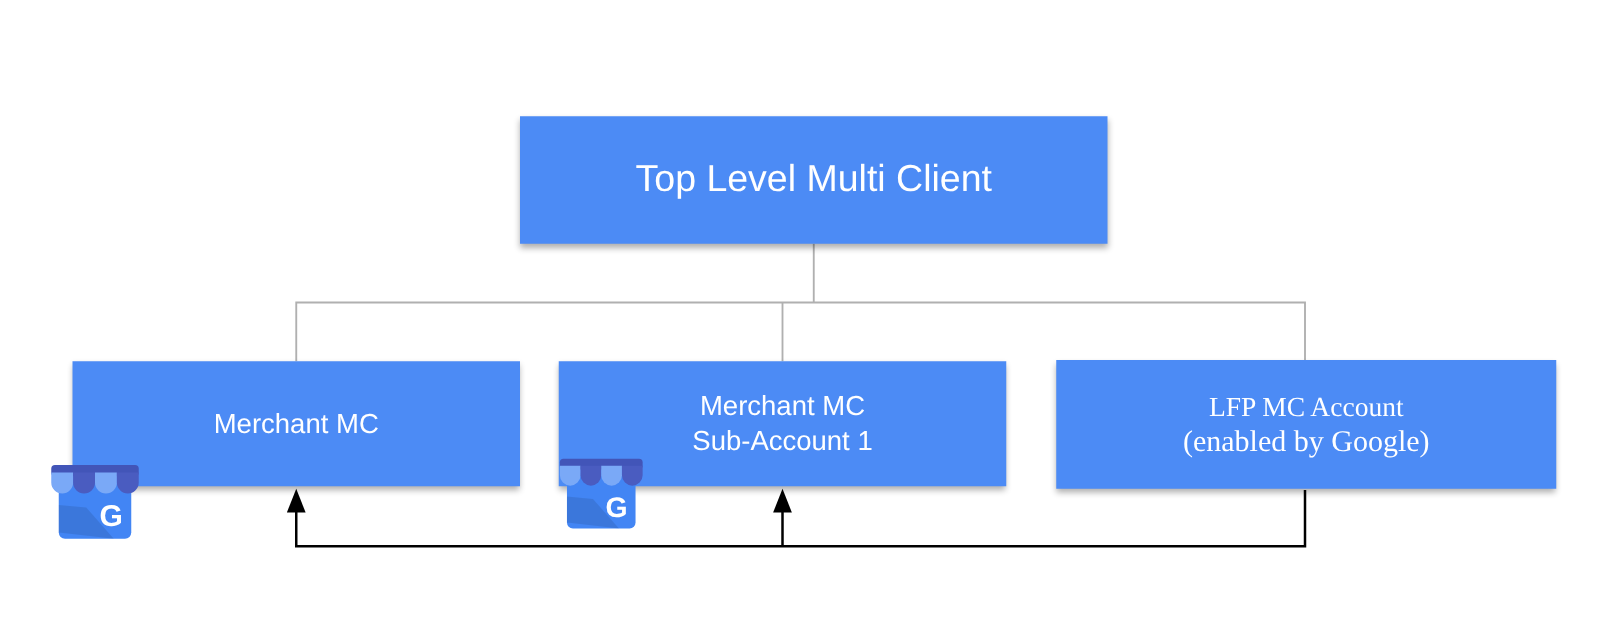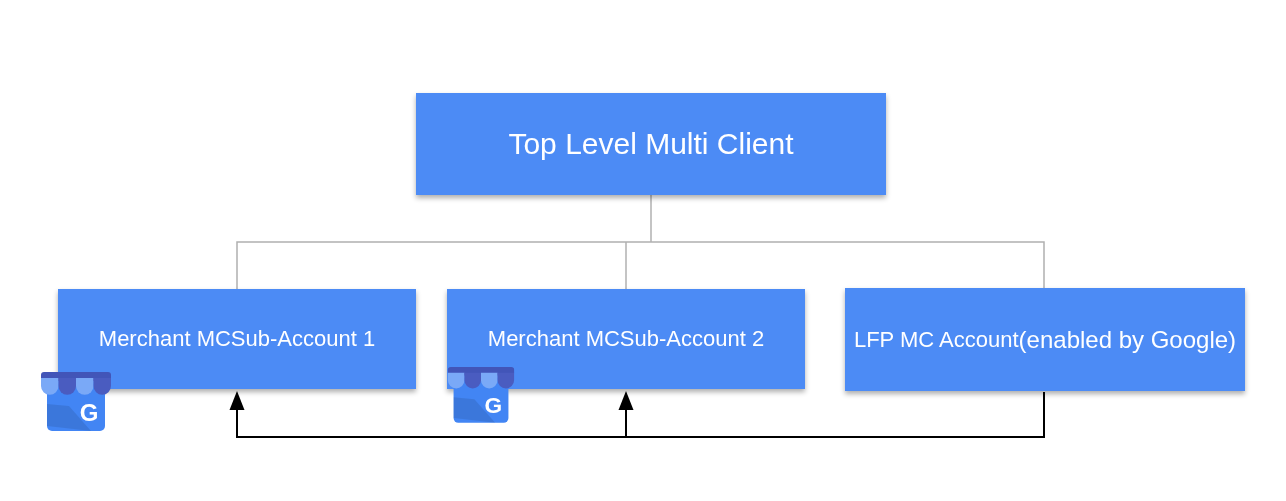--- a/index.html
+++ b/index.html
@@ -23,21 +23,21 @@
     height: 501px;
     z-index: 1;
     pointer-events: none;
   }
   .node {
     position: absolute;
     z-index: 2;
     background: var(--node-fill, #4c8bf5);
     color: var(--node-text, #ffffff);
     display: flex;
-    flex-direction: row;
+    flex-direction: column;
     align-items: center;
     justify-content: center;
     text-align: center;
     box-shadow: 0 3px 5px rgba(0,0,0,0.32);
   }
   .node-root {
     left: 416px; top: 93px;
     width: 470px; height: 102px;
     font-size: 30px;
     line-height: 40px;
@@ -52,20 +52,21 @@
     left: 447px; top: 289px;
     width: 358px; height: 100px;
     font-size: 22px;
     line-height: 28px;
   }
   .node-lfp {
     left: 845px; top: 288px;
     width: 400px; height: 103px;
     font-size: 22px;
     line-height: 28px;
+    font-family: Liberation Serif, serif;
   }
   .node-lfp .line2 {
     font-size: 24px;
   }
   .node span { display: block; }
   .biz-icon {
     position: absolute;
     z-index: 3;
   }
   .biz-icon-1 { left: 39px;  top: 366px; }
@@ -93,26 +94,25 @@
       <polygon points="626,391 618.5,410 633.5,410"></polygon>
     </g>
   </svg>
 
   <div class="node node-root">
     <span class="line1">Top Level Multi Client</span>
   </div>
 
   <div class="node node-sub1">
     <span class="line1">Merchant MC</span>
-    <span class="line2">Sub-Account 1</span>
   </div>
 
   <div class="node node-sub2">
     <span class="line1">Merchant MC</span>
-    <span class="line2">Sub-Account 2</span>
+    <span class="line2">Sub-Account 1</span>
   </div>
 
   <div class="node node-lfp">
     <span class="line1">LFP MC Account</span>
     <span class="line2">(enabled by Google)</span>
   </div>
 
   <svg class="biz-icon biz-icon-1" width="74" height="67" viewBox="0 0 74 67" xmlns="http://www.w3.org/2000/svg">
     <rect x="8" y="18" width="58" height="47" rx="5" fill="#4285f4"></rect>
     <polygon points="8,38 8,60 52,65 30,40" fill="rgba(0,0,0,0.10)"></polygon>

